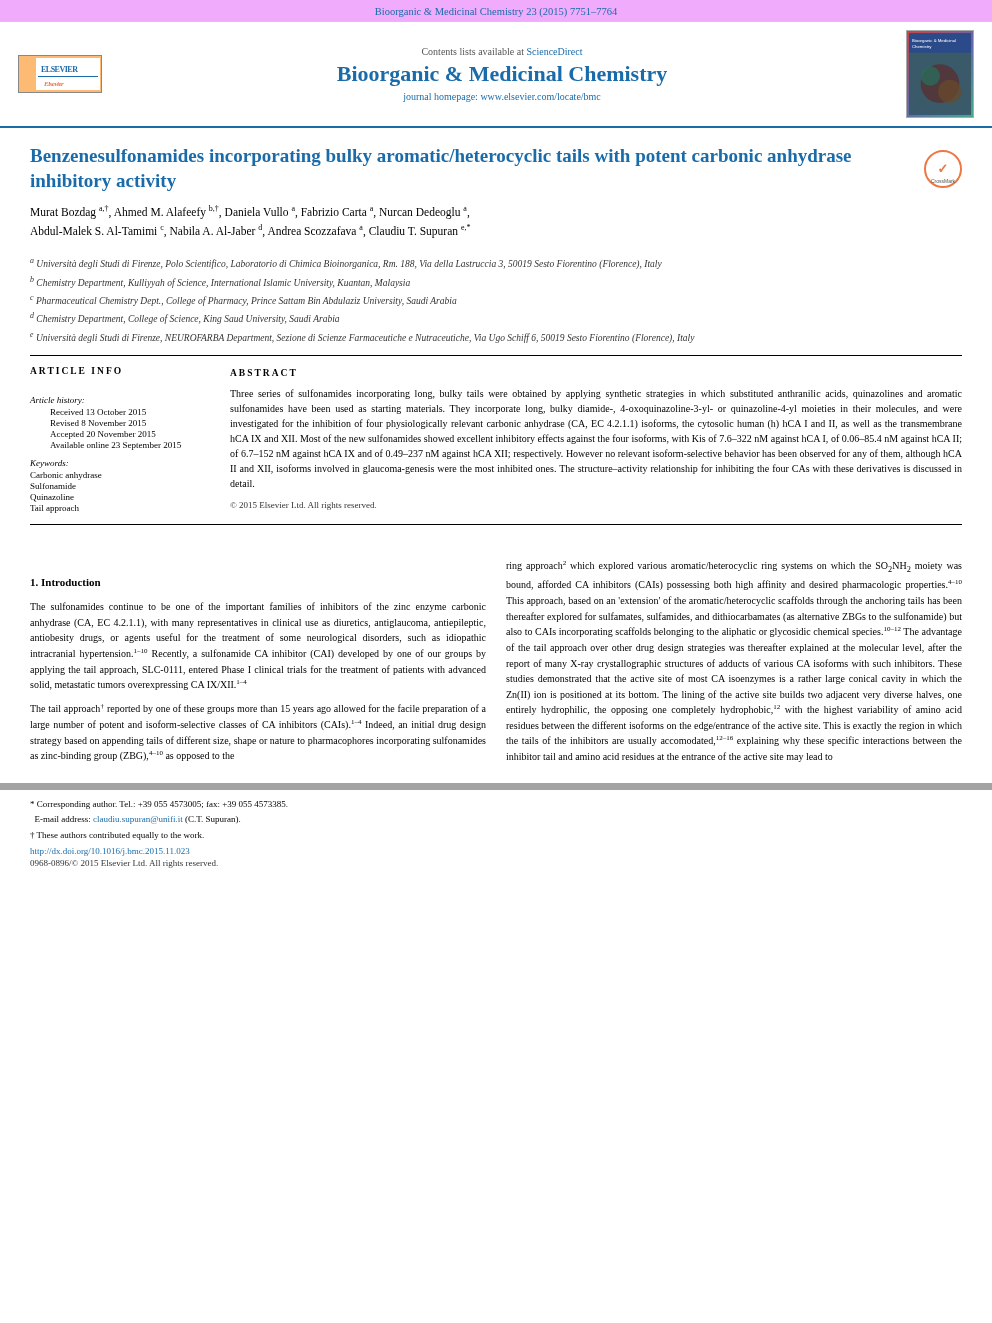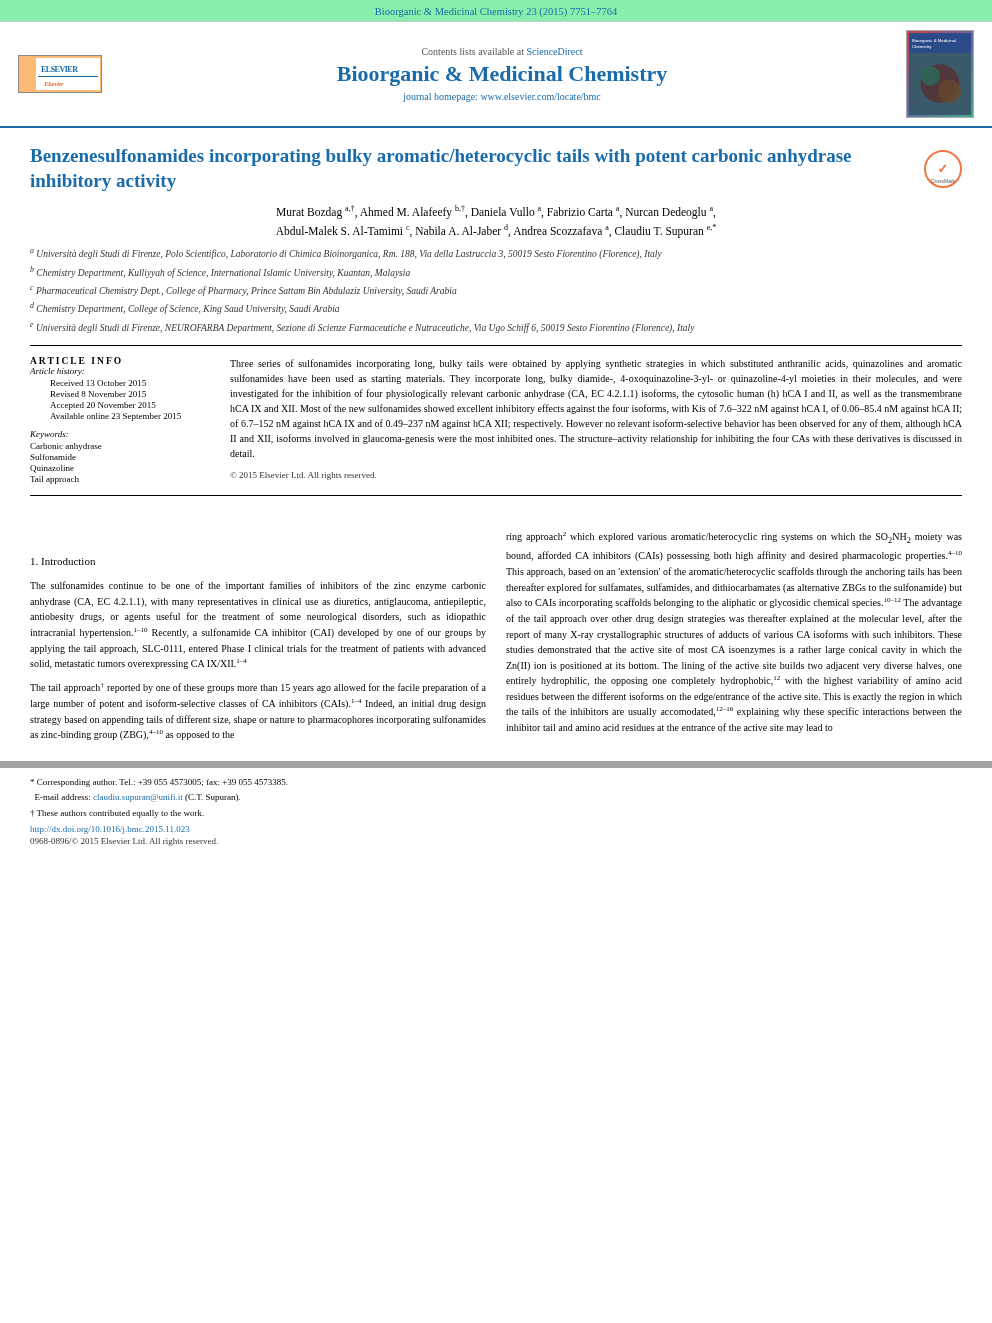--- a/index.html
+++ b/index.html
@@ -5,21 +5,21 @@
     * { margin: 0; padding: 0; box-sizing: border-box; }
     body {
       font-family: 'Times New Roman', Times, serif;
       background: #fff;
       width: 992px;
       min-height: 1323px;
       font-size: 12px;
       color: #000;
     }
     .top-bar {
-      background: #86efac;
+      background: #f0abfc;
       text-align: center;
       padding: 6px 0 4px 0;
       font-size: 10.5px;
       color: #1a6baa;
       border-bottom: 1px solid #ccc;
     }
     .journal-header {
       display: flex;
       align-items: center;
       justify-content: space-between;
@@ -100,23 +100,22 @@
       flex: 1;
       margin-right: 10px;
     }
     .crossmark-icon {
       width: 38px;
       height: 38px;
       margin-top: 6px;
     }
     .authors-line {
       font-size: 11.5px;
-      margin-bottom: 5px;
+      margin-bottom: 15px;
       line-height: 1.6;
-      text-align: center;
     }
     .authors-line sup {
       font-size: 8px;
     }
     .affiliations {
       font-size: 9.5px;
       color: #333;
       margin-bottom: 8px;
       line-height: 1.5;
       font-style: italic;
@@ -136,21 +135,21 @@
       width: 200px;
       min-width: 200px;
       padding-right: 18px;
       font-size: 9.5px;
     }
     .article-info-col .section-head {
       font-size: 9.5px;
       font-weight: bold;
       letter-spacing: 2px;
       text-transform: uppercase;
-      margin-bottom: 0;
+      margin-bottom: 19px;
       color: #000;
     }
     .article-info-col .info-label {
       font-style: italic;
       margin-bottom: 2px;
       font-size: 9px;
     }
     .article-info-col .info-date {
       font-size: 9px;
       margin-bottom: 1px;
@@ -198,23 +197,23 @@
       font-size: 10px;
       line-height: 1.55;
     }
     .right-col {
       flex: 1;
       font-size: 10px;
       line-height: 1.55;
     }
     .section-number {
       font-size: 11px;
-      font-weight: normal;
+      font-weight: bold;
       margin-bottom: 8px;
-      margin-top: 24px;
+      margin-top: 16px;
     }
     .body-text {
       text-align: justify;
       margin-bottom: 8px;
       font-size: 10px;
       line-height: 1.55;
     }
     .body-text sup {
       font-size: 7px;
     }
@@ -329,20 +328,21 @@
       <div class="info-date">Accepted 20 November 2015</div>
       <div class="info-date">Available online 23 September 2015</div>
       <div class="keywords-head">Keywords:</div>
       <div class="keyword-item">Carbonic anhydrase</div>
       <div class="keyword-item">Sulfonamide</div>
       <div class="keyword-item">Quinazoline</div>
       <div class="keyword-item">Tail approach</div>
     </div>
 
     <div class="abstract-col">
+      <div class="section-head">ABSTRACT</div>
       <div class="abstract-text">Three series of sulfonamides incorporating long, bulky tails were obtained by applying synthetic strategies in which substituted anthranilic acids, quinazolines and aromatic sulfonamides have been used as starting materials. They incorporate long, bulky diamide-, 4-oxoquinazoline-3-yl- or quinazoline-4-yl moieties in their molecules, and were investigated for the inhibition of four physiologically relevant carbonic anhydrase (CA, EC 4.2.1.1) isoforms, the cytosolic human (h) hCA I and II, as well as the transmembrane hCA IX and XII. Most of the new sulfonamides showed excellent inhibitory effects against the four isoforms, with Kis of 7.6–322 nM against hCA I, of 0.06–85.4 nM against hCA II; of 6.7–152 nM against hCA IX and of 0.49–237 nM against hCA XII; respectively. However no relevant isoform-selective behavior has been observed for any of them, although hCA II and XII, isoforms involved in glaucoma-genesis were the most inhibited ones. The structure–activity relationship for inhibiting the four CAs with these derivatives is discussed in detail.</div>
       <div class="copyright-line">© 2015 Elsevier Ltd. All rights reserved.</div>
     </div>
   </div>
 
   <hr class="divider-line">
 </div>
 
 <div class="main-body">
 

